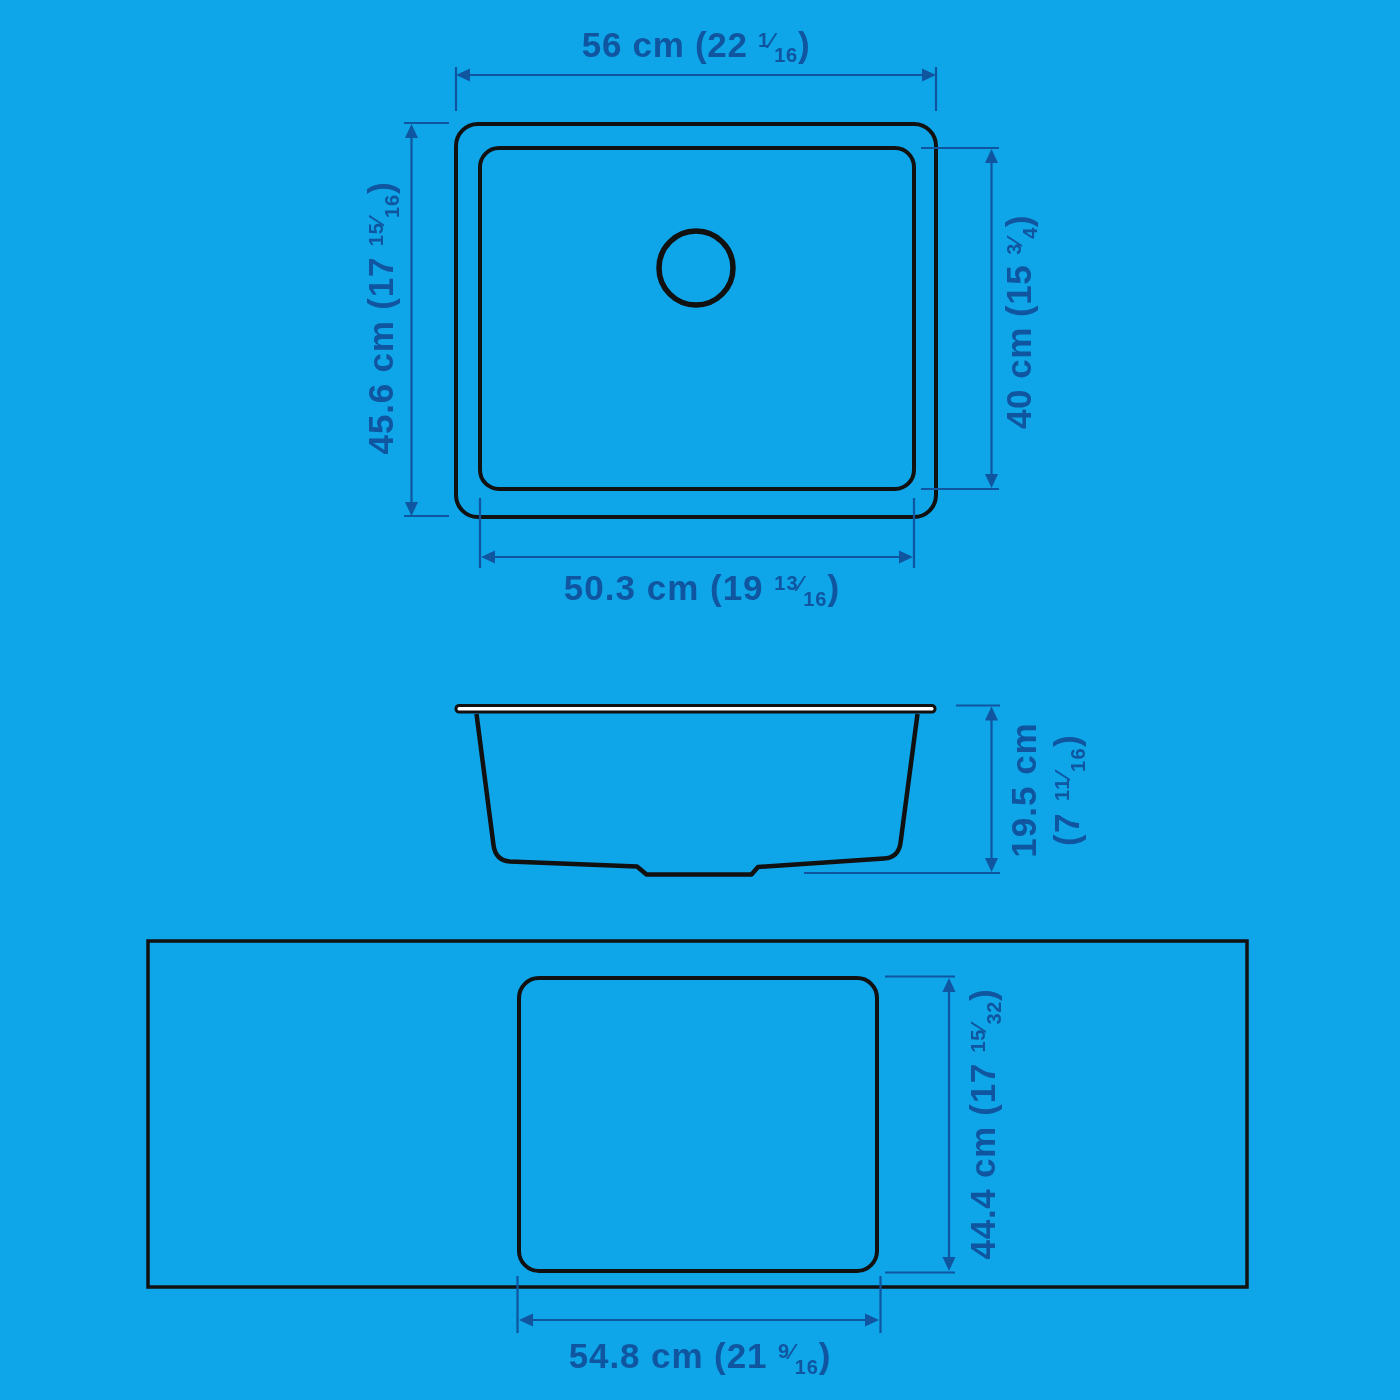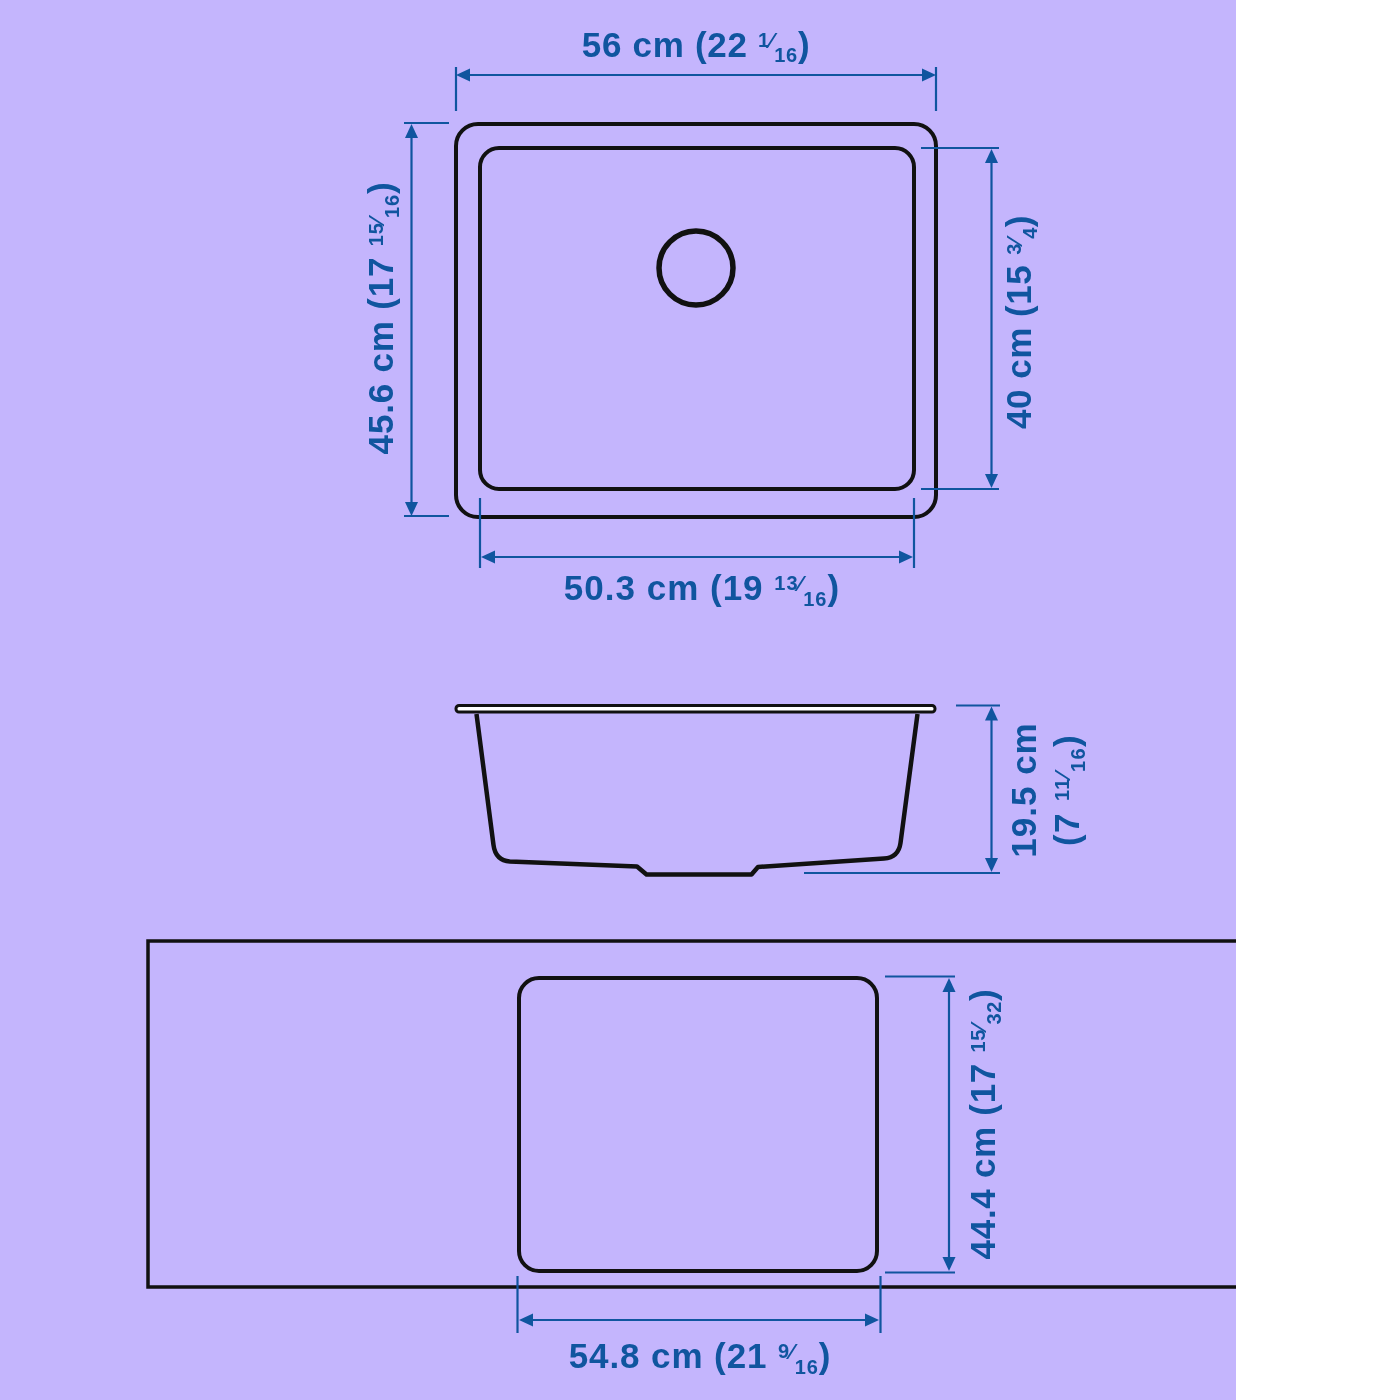--- a/index.html
+++ b/index.html
@@ -1,16 +1,16 @@
 <!DOCTYPE html>
 <html><head>
 <meta charset="utf-8">
 <style>
   html,body{margin:0;padding:0;background:#ffffff;}
-  #page{width:1236px;height:1400px;position:relative;background:#c4b5fd;overflow:hidden;}
+  #page{width:1400px;height:1400px;position:relative;background:#0ea5e9;overflow:hidden;}
   svg{position:absolute;left:0;top:0;}
   text{font-family:"Liberation Sans",sans-serif;font-weight:bold;fill:#10559f;}
 </style>
 </head>
 <body>
 <div id="page">
 <svg width="1400" height="1400" viewBox="0 0 1400 1400">
 
   <rect x="456" y="124" width="480" height="393" rx="22" ry="22" fill="none" stroke="#111111" stroke-width="4"></rect>
   <rect x="480" y="148" width="434" height="341" rx="19" ry="19" fill="none" stroke="#111111" stroke-width="4"></rect>

